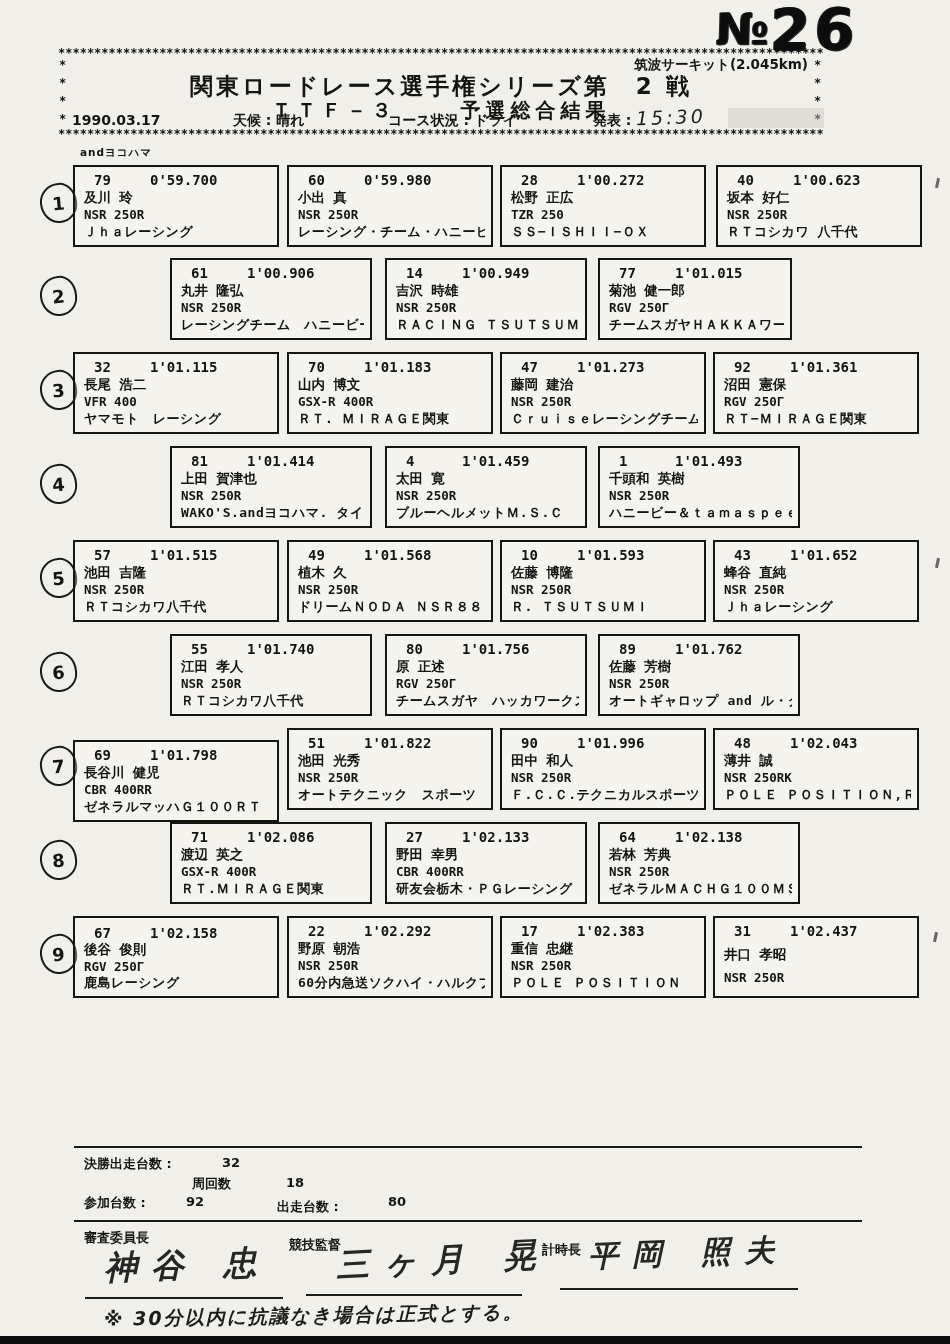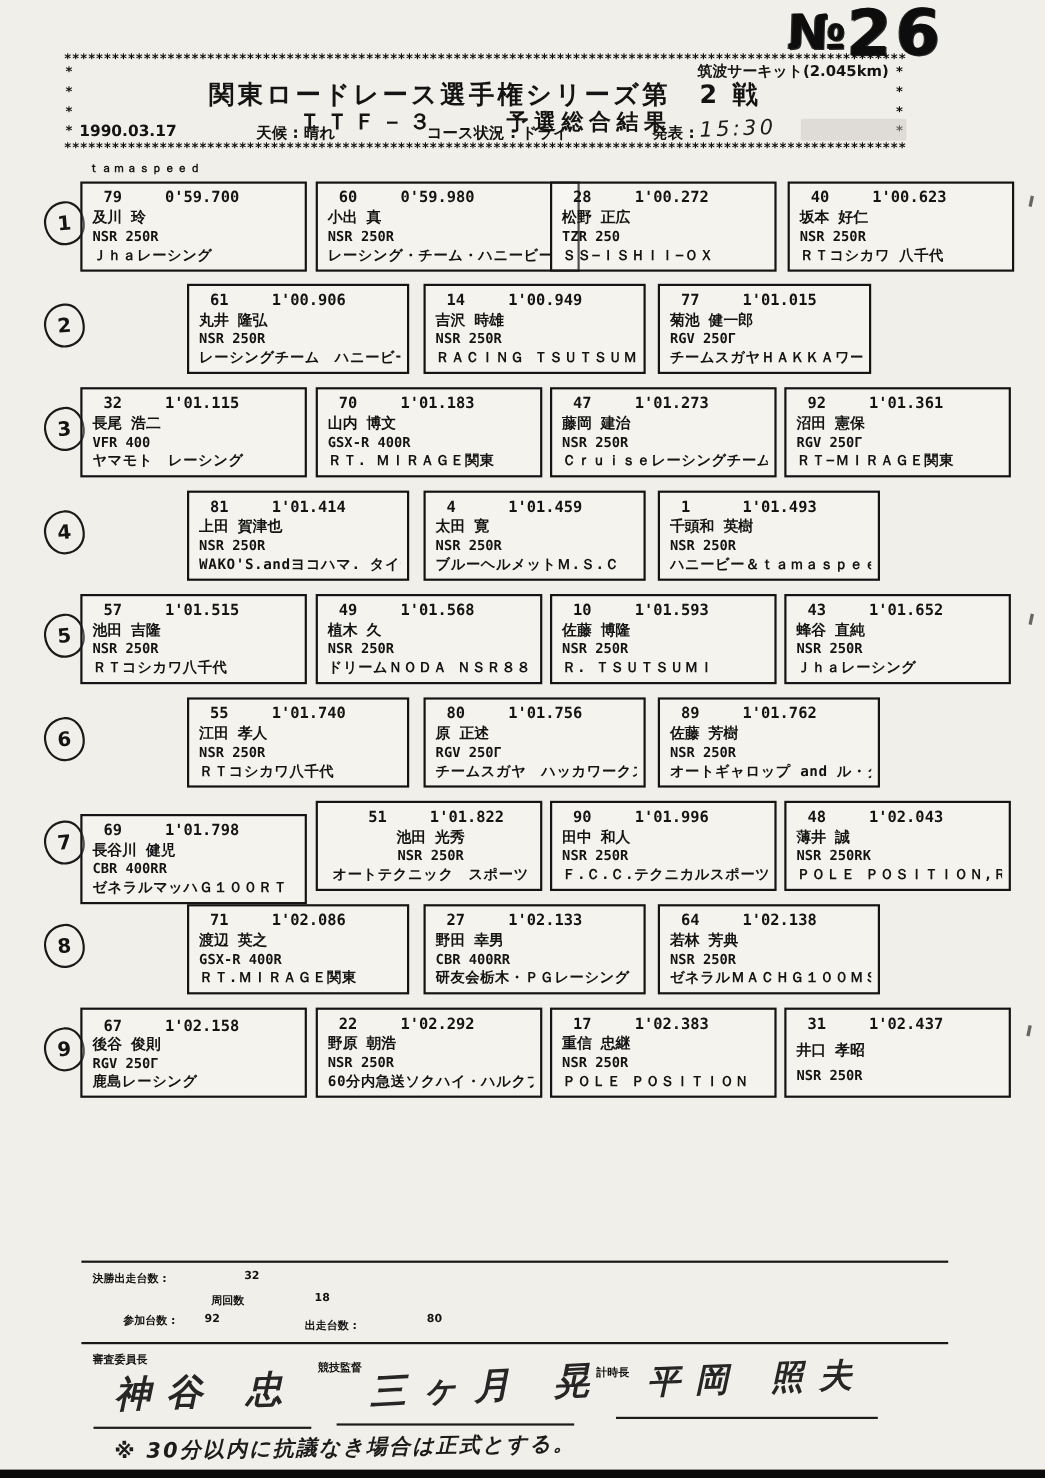--- a/index.html
+++ b/index.html
@@ -59,21 +59,21 @@
     display:flex;flex-direction:column;justify-content:space-between;
     background:rgba(255,255,255,0.25);
   }
   .bl1{display:flex;font-size:14px;font-weight:bold;}
   .bl1 .num{width:56px;padding-left:10px;}
   .bl2{font-size:13.5px;font-weight:bold;}
   .bl3{font-size:12.5px;font-weight:bold;}
   .bl4{font-size:13px;font-weight:bold;letter-spacing:0.5px;white-space:nowrap;overflow:hidden;}
   
   .rule{height:2px;background:#181818;}
-  .f-label{font-size:10px;font-weight:bold;
+  .f-label{font-size:13px;font-weight:bold;
     font-family:"DejaVu Sans","Liberation Sans",sans-serif;}
   .sig{font-size:33px;font-weight:600;letter-spacing:14px;transform:rotate(-2deg);
     white-space:nowrap;color:#262626;}
   .sig-line{height:2px;background:#1c1c1c;}
   .note{font-size:19px;font-weight:600;letter-spacing:2px;transform:rotate(-1deg);white-space:nowrap;}
   .bottom-bar{left:0;top:1336px;width:950px;height:8px;background:#0b0b0b;}
   .edge-tick{width:3px;height:10px;background:#2c2c2c;transform:rotate(12deg);opacity:.7;}
 </style>
 </head>
 <body>
@@ -99,35 +99,35 @@
   <span>ＴＴＦ－３</span>
   <span>予選総合結果</span>
 </div>
 <span class="abs hdr-info" style="left:72px;">1990.03.17</span>
 <span class="abs hdr-info" style="left:233px;">天候 : 晴れ</span>
 <span class="abs hdr-info" style="left:388px;">コース状況 : ドライ</span>
 <span class="abs hdr-info" style="left:593px;">発表 :</span>
 <span class="abs hand announce-time">15:30</span>
 <div class="abs smudge"></div>
 
-<div class="abs pole-label">ｔａｍａｓｐｅｅｄ</div>
+<div class="abs pole-label">andヨコハマ</div>
 
 <div id="grid">
     <div class="grid-row" style="top: 165px;">
       <div class="pos-circle" style="top: 18px;">1</div>
       <div class="gbox" style="left: 73px; top: 0px; width: 206px;">
         <div class="bl1">
           <span class="num">79</span>
           <span>0'59.700</span>
         </div>
         <div class="bl2">及川 玲</div>
         <div class="bl3">NSR 250R</div>
         <div class="bl4">Ｊｈａレーシング</div>
       </div>
-      <div class="gbox" style="left: 287px; top: 0px; width: 240px;">
+      <div class="gbox" style="left: 287px; top: 0px; width: 206px;">
         <div class="bl1">
           <span class="num">60</span>
           <span>0'59.980</span>
         </div>
         <div class="bl2">小出 真</div>
         <div class="bl3">NSR 250R</div>
         <div class="bl4">レーシング・チーム・ハニービー</div>
       </div>
       <div class="gbox" style="left: 500px; top: 0px; width: 206px;">
         <div class="bl1">
@@ -320,21 +320,21 @@
       <div class="pos-circle" style="top: 18px;">7</div>
       <div class="gbox" style="left: 73px; top: 0px; width: 206px; margin-top: 12px;">
         <div class="bl1">
           <span class="num">69</span>
           <span>1'01.798</span>
         </div>
         <div class="bl2">長谷川 健児</div>
         <div class="bl3">CBR 400RR</div>
         <div class="bl4">ゼネラルマッハＧ１００ＲＴ</div>
       </div>
-      <div class="gbox" style="left: 287px; top: 0px; width: 206px; align-items: center;">
+      <div class="gbox" style="left: 287px; top: 0px; width: 206px;">
         <div class="bl1">
           <span class="num">51</span>
           <span>1'01.822</span>
         </div>
         <div class="bl2">池田 光秀</div>
         <div class="bl3">NSR 250R</div>
         <div class="bl4">オートテクニック　スポーツ</div>
       </div>
       <div class="gbox" style="left: 500px; top: 0px; width: 206px;">
         <div class="bl1">
@@ -424,21 +424,21 @@
         <div class="bl4"></div>
       </div>
     </div>
   </div>
 
 <div class="abs rule" style="left:74px;top:1146px;width:788px;"></div>
 <span class="abs f-label" style="left:84px;top:1155px;">決勝出走台数 :</span>
 <span class="abs f-label" style="left:222px;top:1155px;">32</span>
 <span class="abs f-label" style="left:192px;top:1175px;">周回数</span>
 <span class="abs f-label" style="left:286px;top:1175px;">18</span>
-<span class="abs f-label" style="left:84px;top:1194px;margin-left:28px;">参加台数 :</span>
+<span class="abs f-label" style="left:84px;top:1194px;">参加台数 :</span>
 <span class="abs f-label" style="left:186px;top:1194px;">92</span>
 <span class="abs f-label" style="left:277px;top:1198px;">出走台数 :</span>
 <span class="abs f-label" style="left:388px;top:1194px;">80</span>
 <div class="abs rule" style="left:74px;top:1220px;width:788px;"></div>
 
 <span class="abs f-label" style="left:84px;top:1229px;">審査委員長</span>
 <span class="abs f-label" style="left:289px;top:1236px;">競技監督</span>
 <span class="abs f-label" style="left:542px;top:1241px;">計時長</span>
 
 <span class="abs hand sig" style="left:104px;top:1243px;">神谷 忠</span>

